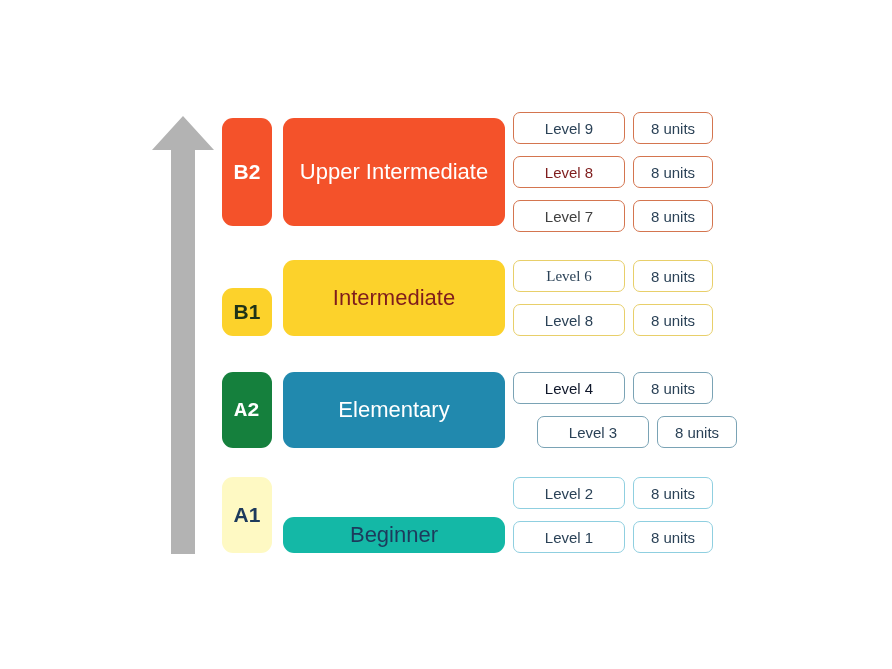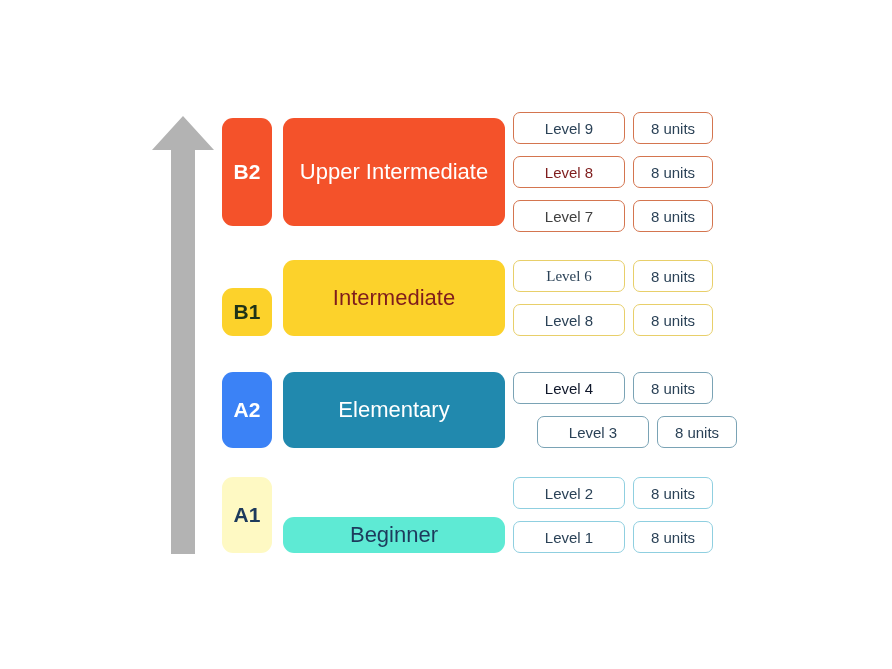--- a/index.html
+++ b/index.html
@@ -139,36 +139,36 @@
             <div class="pill pill-level" style="border-color: rgb(232, 207, 106); color: rgb(43, 66, 87); font-family: Liberation Serif, serif;">Level 6</div>
             <div class="pill pill-units" style="border-color: rgb(232, 207, 106); color: rgb(43, 66, 87);">8 units</div>
           </div>
           <div class="pill-row">
             <div class="pill pill-level" style="border-color: rgb(232, 207, 106); color: rgb(43, 66, 87);">Level 8</div>
             <div class="pill pill-units" style="border-color: rgb(232, 207, 106); color: rgb(43, 66, 87);">8 units</div>
           </div>
         </div>
       </div>
       <div class="tier-row" style="top: 254px; height: 76px;">
-        <div class="tier-code" style="background: #3b82f6; color: rgb(255, 255, 255);">A2</div>
+        <div class="tier-code" style="background: #15803d; color: rgb(255, 255, 255); font-family: Liberation Mono, monospace;">A2</div>
         <div class="tier-name" style="background: rgb(33, 137, 174); color: rgb(255, 255, 255);">Elementary</div>
         <div class="pills">
           <div class="pill-row">
             <div class="pill pill-level" style="border-color: rgb(122, 163, 181); color: #0f172a;">Level 4</div>
             <div class="pill pill-units" style="border-color: rgb(122, 163, 181); color: rgb(43, 66, 87);">8 units</div>
           </div>
           <div class="pill-row">
             <div class="pill pill-level" style="border-color: rgb(122, 163, 181); color: rgb(43, 66, 87); margin-left: 24px;">Level 3</div>
             <div class="pill pill-units" style="border-color: rgb(122, 163, 181); color: rgb(43, 66, 87);">8 units</div>
           </div>
         </div>
       </div>
       <div class="tier-row" style="top: 359px; height: 76px;">
         <div class="tier-code" style="background: #fef9c3; color: rgb(29, 58, 92);">A1</div>
-        <div class="tier-name" style="background: #5eead4; color: rgb(29, 58, 92); margin-top: 40px;">Beginner</div>
+        <div class="tier-name" style="background: #14b8a6; color: rgb(29, 58, 92); margin-top: 40px;">Beginner</div>
         <div class="pills">
           <div class="pill-row">
             <div class="pill pill-level" style="border-color: rgb(143, 207, 224); color: rgb(43, 66, 87);">Level 2</div>
             <div class="pill pill-units" style="border-color: rgb(143, 207, 224); color: rgb(43, 66, 87);">8 units</div>
           </div>
           <div class="pill-row">
             <div class="pill pill-level" style="border-color: rgb(143, 207, 224); color: rgb(43, 66, 87);">Level 1</div>
             <div class="pill pill-units" style="border-color: rgb(143, 207, 224); color: rgb(43, 66, 87);">8 units</div>
           </div>
         </div>

